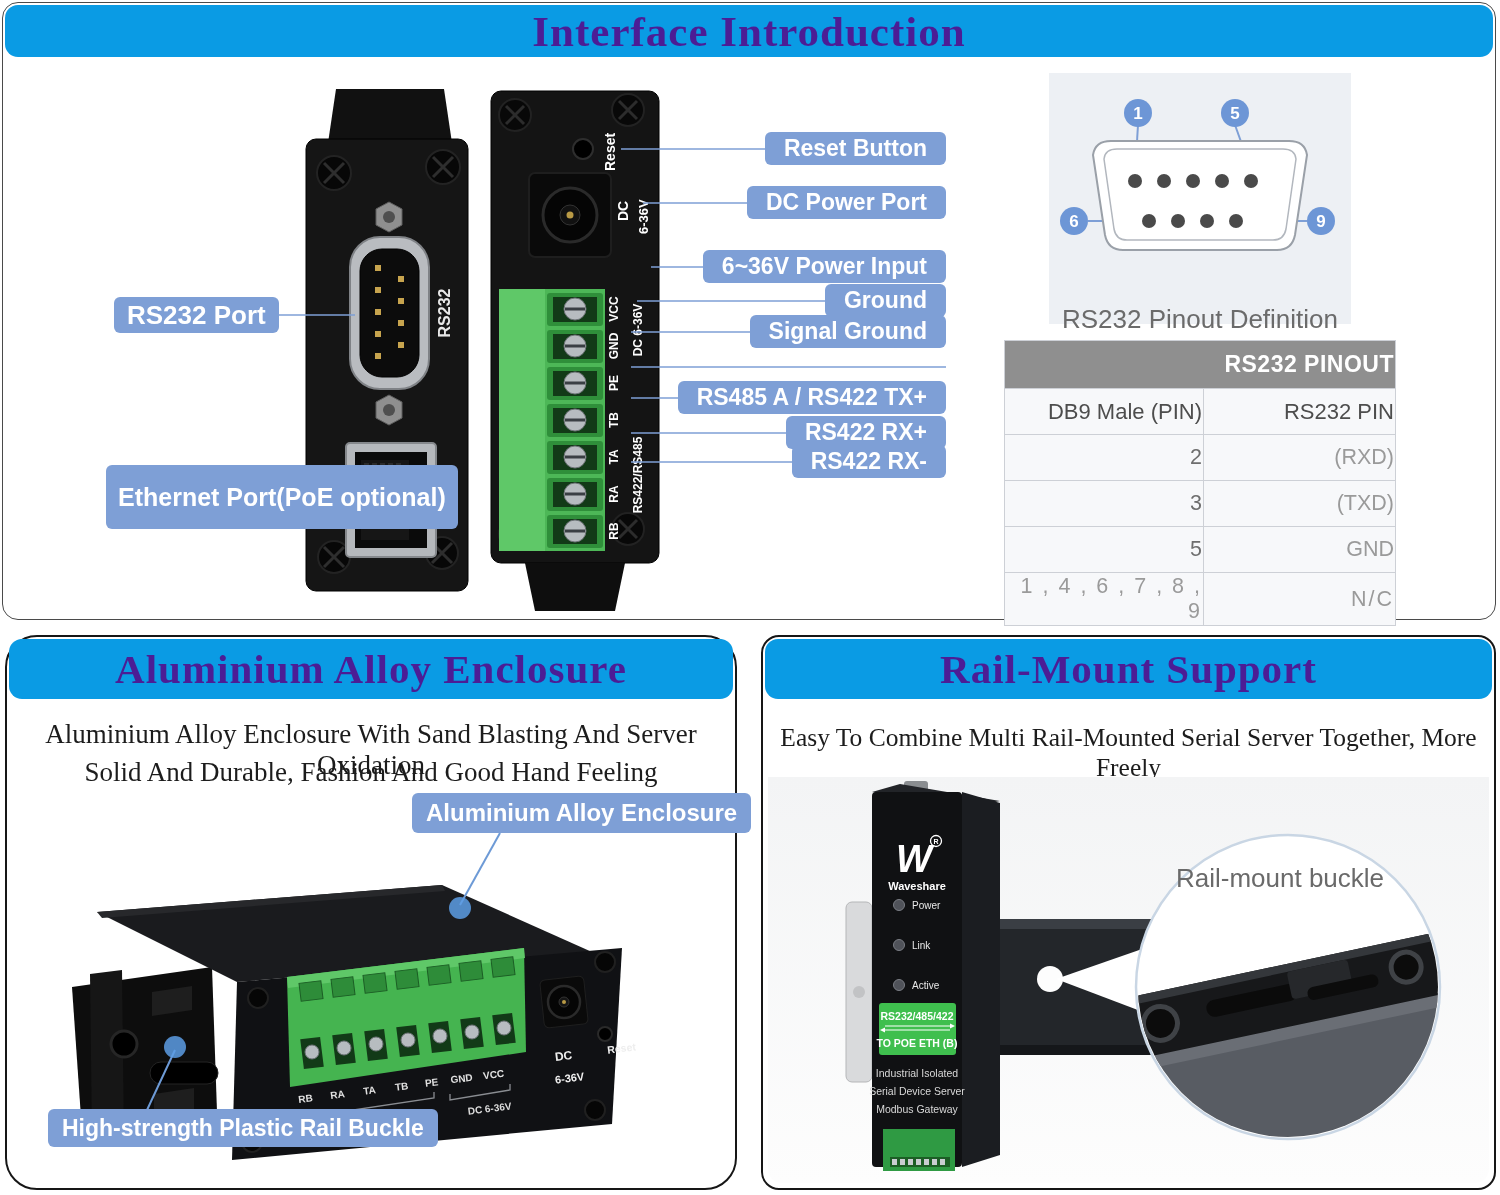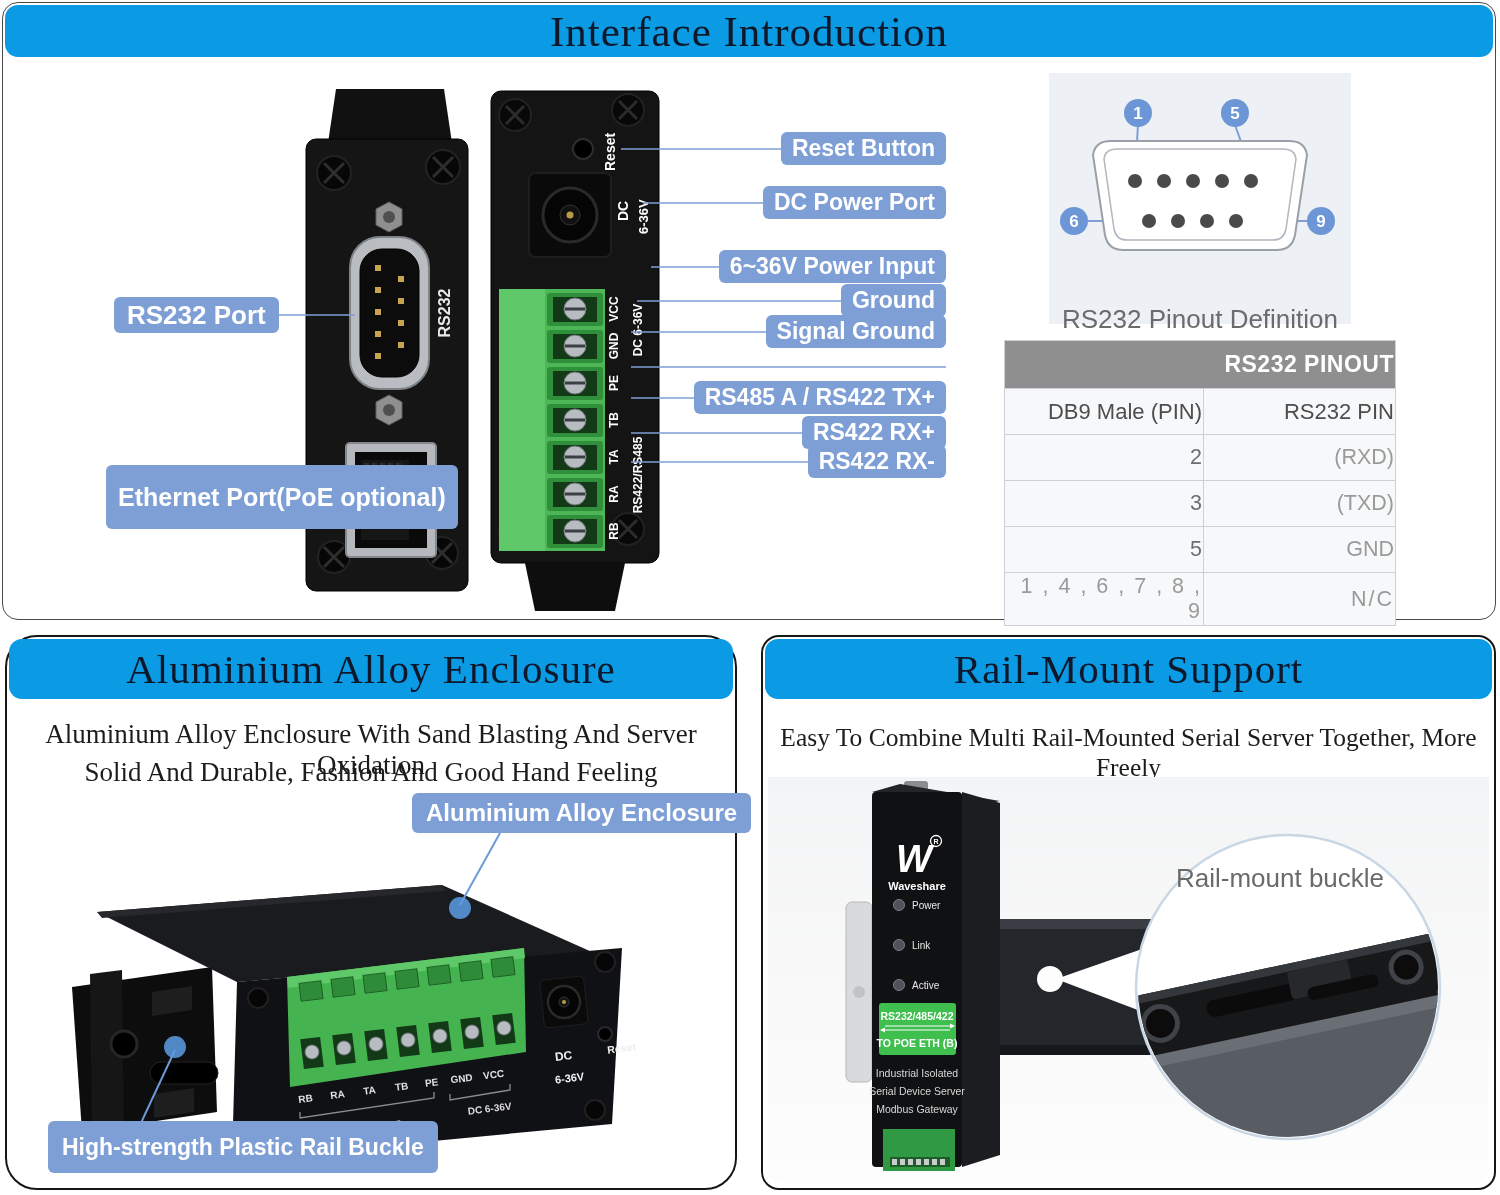--- a/index.html
+++ b/index.html
@@ -4,29 +4,29 @@
 <style>
   html,body{margin:0;padding:0;background:#fff;}
   #stage{position:relative;width:1500px;height:1195px;background:#fff;overflow:hidden;
          font-family:"Liberation Sans",sans-serif;}
   .panel{position:absolute;background:#fff;border-radius:16px;}
   #top-panel{left:2px;top:2px;width:1492px;height:616px;border:1.5px solid #4a4a4a;}
   #bl-panel{left:5px;top:635px;width:728px;height:551px;border:2.5px solid #161616;border-radius:32px;}
   #br-panel{left:761px;top:635px;width:731px;height:551px;border:2.5px solid #161616;border-radius:18px;}
   .banner{position:absolute;left:2px;right:2px;top:2px;height:52px;border-radius:13px;
           background:#0a9be4;display:flex;align-items:center;justify-content:center;}
-  .banner h1{margin:0;color:#0f172a;font-family:"Liberation Serif",serif;font-weight:normal;
+  .banner h1{margin:0;color:#4c1d95;font-family:"Liberation Serif",serif;font-weight:bold;
              font-size:43px;letter-spacing:1px;}
   #bl-panel .banner,#br-panel .banner{height:60px;}
   #bl-panel .banner h1,#br-panel .banner h1{font-size:41px;}
   .para{position:absolute;left:0;right:0;text-align:center;color:#1c1c1c;
         font-family:"Liberation Serif",serif;}
   .co{position:absolute;background:#7e9fd6;color:#fff;border-radius:6px;white-space:nowrap;
       font-weight:bold;z-index:4;display:flex;align-items:center;justify-content:center;}
-  .co-r{right:549px;height:33px;padding:0 11px;font-size:23px;}
+  .co-r{right:549px;height:33px;padding:0 19px;font-size:23px;}
   .lead{position:absolute;left:0;top:0;z-index:3;pointer-events:none;}
   .devsvg{position:absolute;z-index:2;}
   .pinbox{position:absolute;left:1046px;top:70px;width:302px;height:251px;background:#edf0f4;z-index:2;}
   .pincap{position:absolute;left:0;right:0;top:183px;text-align:center;font-size:26px;color:#6b6b6b;margin-top:48px;}
   table.pt{position:absolute;left:1001px;top:337px;width:392px;border-collapse:collapse;z-index:2;
            font-size:21.5px;color:#6e6e6e;}
   table.pt td,table.pt th{border:1px solid #cdd0d6;text-align:right;height:43px;background:#f7f8fa;}
   table.pt th.tt{background:#8f8f8f;color:#fff;font-size:23px;height:45px;letter-spacing:.5px;}
   table.pt th.hd{color:#4d4d4d;font-weight:normal;font-size:22px;}
   table.pt td.c2{color:#9a9a9a;}
@@ -368,21 +368,21 @@
     </svg>
 
     <svg class="lead" width="728" height="551">
       <polyline points="493,196 453,268" fill="none" stroke="#6d9ad6" stroke-width="2"></polyline>
       <circle cx="453" cy="271" r="11" fill="#5d9ee5" opacity="0.85"></circle>
       <polyline points="133,488 168,413" fill="none" stroke="#6d9ad6" stroke-width="2"></polyline>
       <circle cx="168" cy="410" r="11" fill="#5d9ee5" opacity="0.85"></circle>
     </svg>
 
     <div class="co" style="left:405px;top:156px;height:40px;padding:0 14px;font-size:24px">Aluminium Alloy Enclosure</div>
-    <div class="co" style="left:41px;top:484px;height:38px;padding:7px 14px;font-size:23px">High-strength Plastic Rail Buckle</div>
+    <div class="co" style="left:41px;top:472px;height:38px;padding:0 14px;font-size:23px">High-strength Plastic Rail Buckle</div>
   </div>
 
   <div id="br-panel" class="panel">
     <div class="banner">
       <h1>Rail-Mount Support</h1>
     </div>
     <div class="para" style="top:86px;font-size:25.5px">Easy To Combine Multi Rail-Mounted Serial Server Together, More Freely</div>
 
     <div class="photo">
       <svg width="721" height="406" viewBox="0 0 721 406">

